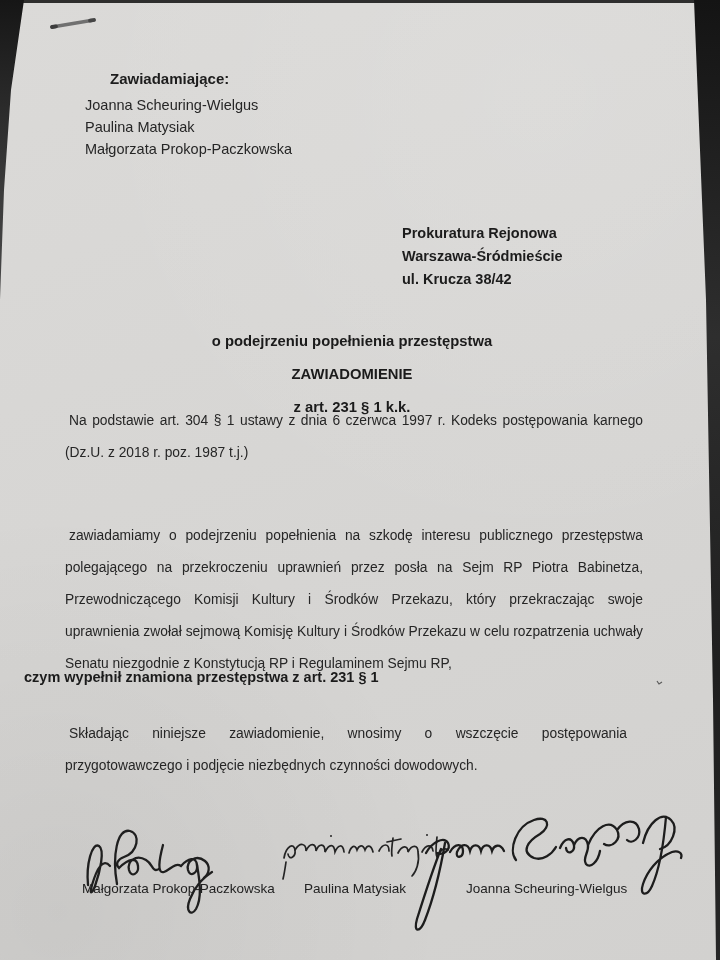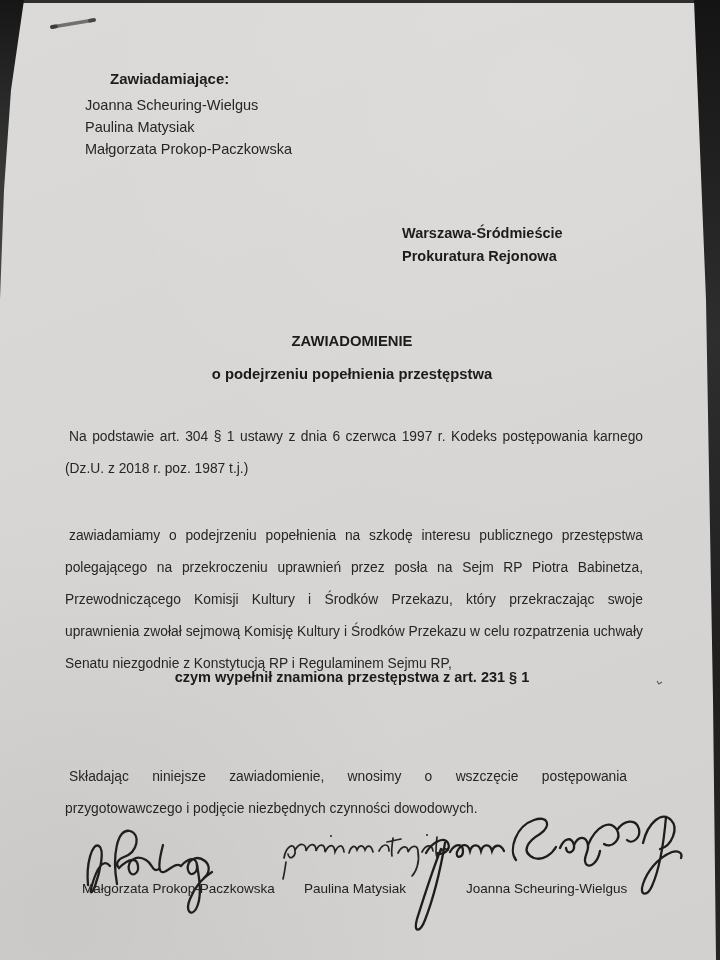--- a/index.html
+++ b/index.html
@@ -24,25 +24,25 @@
     background:linear-gradient(to bottom,#141414,#2e2e2e 35%,#1f1f1f 70%,#262626);
     clip-path:polygon(4px 0,30px 0,30px 960px,26px 960px,23px 700px,16px 300px,4px 0);}
   
   .date-line{left:382px;top:44px;font-size:14.5px;}
   .notifier-label{left:90px;top:70px;font-size:15px;font-weight:bold;color:#1d1d1d;margin-left:20px;}
   .notifiers{left:85px;top:94px;font-size:14.5px;line-height:22px;}
   .recipient{left:402px;top:222px;font-size:14.5px;font-weight:bold;line-height:23px;color:#1c1c1c;}
   .title-block{left:24px;top:325px;width:656px;text-align:center;
     font-weight:bold;font-size:14.8px;line-height:33px;color:#1b1b1b;}
   .para{left:65px;width:578px;text-align:justify;font-size:13.8px;line-height:32px;text-indent:4px;}
-  .para-legal{top:421px;}
+  .para-legal{top:405px;}
   .para-body{top:520px;}
-  .statute-block{left:24px;top:661px;width:656px;text-align:center;
+  .statute-block{left:24px;top:661px;width:656px;text-align:left;
     font-weight:bold;font-size:14.5px;line-height:33px;color:#1b1b1b;}
-  .para-closing{top:761px;width:562px;}
+  .para-closing{top:718px;width:562px;}
   .sig-name{top:881px;font-size:13.5px;color:#222;}
   .sig-name-1{left:82px;}
   .sig-name-2{left:304px;}
   .sig-name-3{left:466px;}
   .sig-svg{left:0;top:0;width:720px;height:960px;pointer-events:none;}
 </style>
 </head>
 <body>
 
 <div class="page">
@@ -59,27 +59,29 @@
 
 
   <div class="abs notifier-label">Zawiadamiające:</div>
   <div class="abs notifiers">
     <div>Joanna Scheuring-Wielgus</div>
     <div>Paulina Matysiak</div>
     <div>Małgorzata Prokop-Paczkowska</div>
   </div>
 
   <div class="abs recipient">
+    <div>Prokuratura Rejonowa</div>
     <div>Warszawa-Śródmieście</div>
-    <div>Prokuratura Rejonowa</div>
+    <div>ul. Krucza 38/42</div>
   </div>
 
   <div class="abs title-block">
+    <div>o podejrzeniu popełnienia przestępstwa</div>
     <div>ZAWIADOMIENIE</div>
-    <div>o podejrzeniu popełnienia przestępstwa</div>
+    <div>z art. 231 § 1 k.k.</div>
   </div>
 
   <div class="abs para para-legal">Na podstawie art. 304 § 1 ustawy z dnia 6 czerwca 1997 r. Kodeks postępowania karnego (Dz.U. z 2018 r. poz. 1987 t.j.)</div>
   <div class="abs para para-body">zawiadamiamy o podejrzeniu popełnienia na szkodę interesu publicznego przestępstwa polegającego na przekroczeniu uprawnień przez posła na Sejm RP Piotra Babinetza, Przewodniczącego Komisji Kultury i Środków Przekazu, który przekraczając swoje uprawnienia zwołał sejmową Komisję Kultury i Środków Przekazu w celu rozpatrzenia uchwały Senatu niezgodnie z Konstytucją RP i Regulaminem Sejmu RP,</div>
 
   <div class="abs statute-block">
     <div>czym wypełnił znamiona przestępstwa z art. 231 § 1</div>
   </div>
 
   <div class="abs para para-closing">Składając niniejsze zawiadomienie, wnosimy o wszczęcie postępowania przygotowawczego i podjęcie niezbędnych czynności dowodowych.</div>

